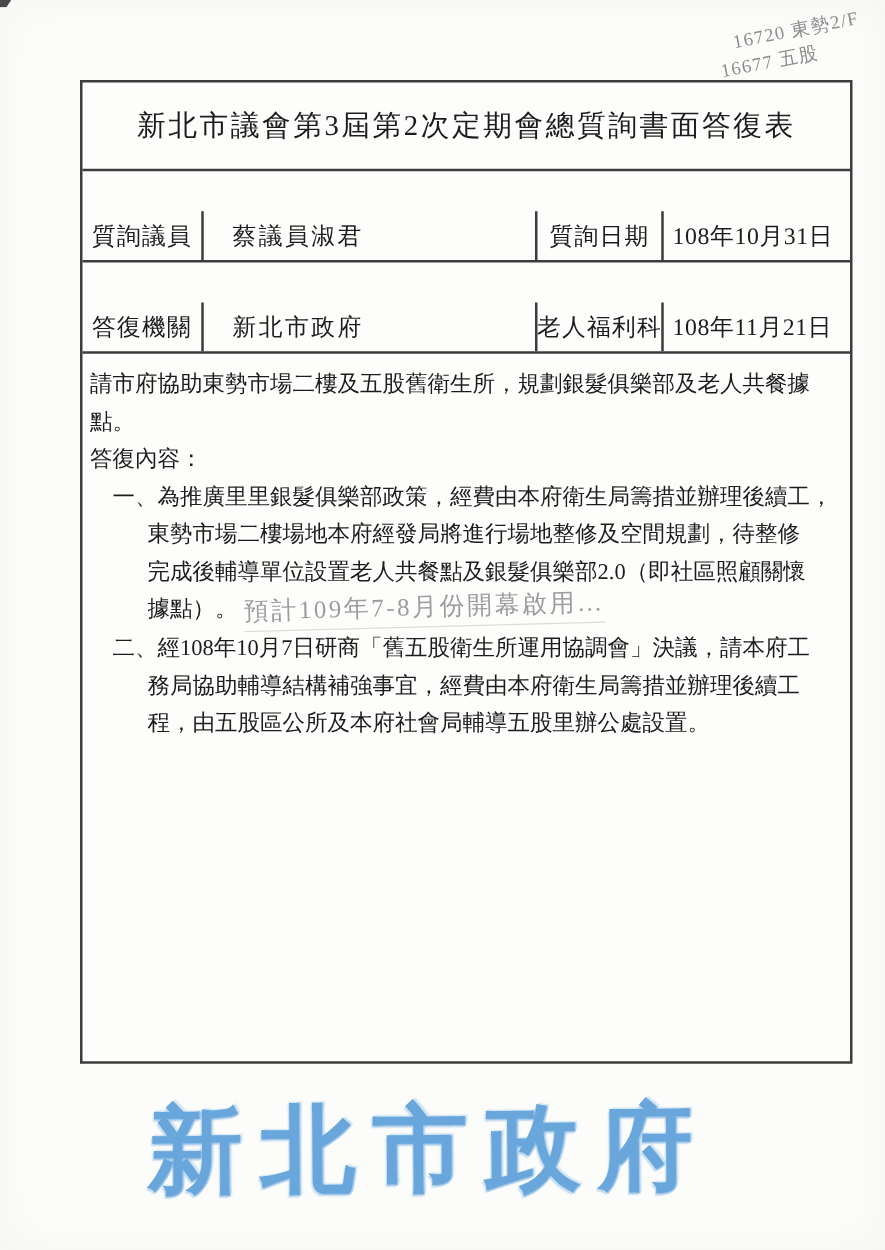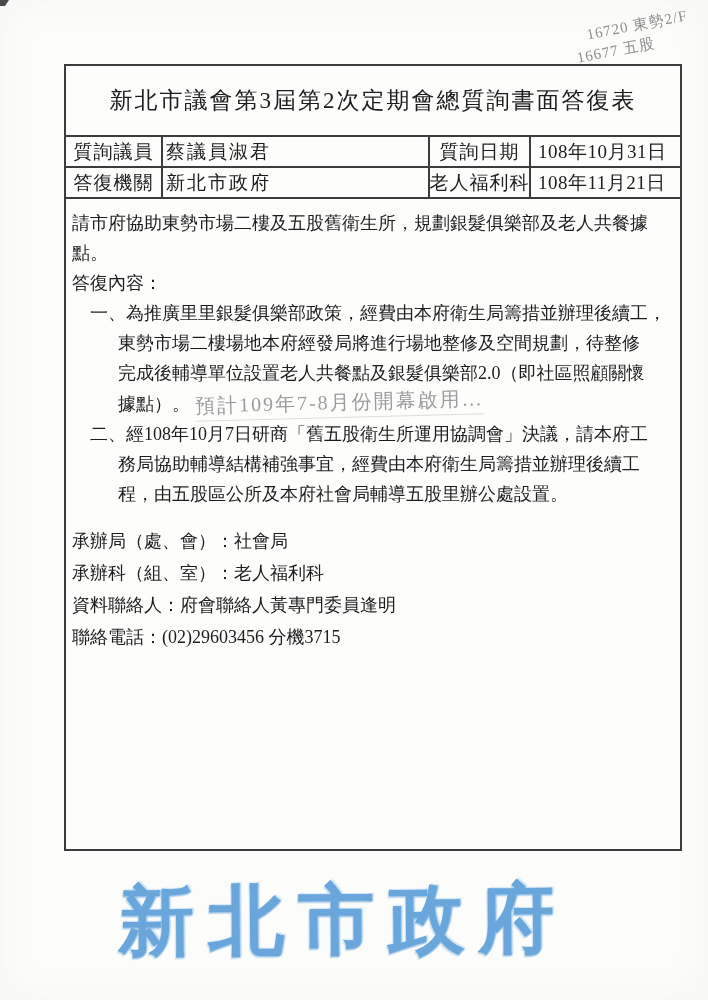--- a/index.html
+++ b/index.html
@@ -51,33 +51,34 @@
     box-sizing: border-box;
     display: flex; align-items: center; justify-content: center;
   }
   .doc-title {
     font-size: 23px;
     letter-spacing: 2px;
     white-space: nowrap;
   }
   .info-row {
     display: flex;
-    height: 31px;
+    height: 41px;
     border-bottom: 2px solid #3c3c3c;
     box-sizing: border-box;
+    margin-top: 32px;
   }
   .cell {
     display: flex; align-items: center;
     box-sizing: border-box;
     font-size: 19px;
     white-space: nowrap;
     overflow: hidden;
   }
   .cell-llabel { width: 97px;  justify-content: center; border-right: 2px solid #3c3c3c; letter-spacing: 1px; }
-  .cell-lvalue { width: 267px; padding-left: 3px;  border-right: 2px solid #3c3c3c; letter-spacing: 2px; }
+  .cell-lvalue { width: 267px; padding-left: 23px;  border-right: 2px solid #3c3c3c; letter-spacing: 2px; }
   .cell-rlabel { width: 101px; justify-content: center; border-right: 2px solid #3c3c3c; letter-spacing: 1px; }
   .cell-rvalue { flex: 1; padding-left: 7px; letter-spacing: 0.5px; }
 
   .content {
     position: relative;
     padding: 9px 8px 0 6px;
     font-size: 18px;
     line-height: 30px;
   }
   .cline { white-space: nowrap; }
@@ -157,25 +158,19 @@
       <div class="cline ind2">完成後輔導單位設置老人共餐點及銀髮俱樂部2.0（即社區照顧關懷</div>
       <div class="cline ind2">
         <span>據點）。</span>
         <span class="handnote-inline">預計109年7-8月份開幕啟用…</span>
       </div>
 
       <div class="cline ind1">二、經108年10月7日研商「舊五股衛生所運用協調會」決議，請本府工</div>
       <div class="cline ind2">務局協助輔導結構補強事宜，經費由本府衛生局籌措並辦理後續工</div>
       <div class="cline ind2">程，由五股區公所及本府社會局輔導五股里辦公處設置。</div>
 
-      <div class="footer-block">
-        <div class="cline">承辦局（處、會）：社會局</div>
-        <div class="cline">承辦科（組、室）：老人福利科</div>
-        <div class="cline">資料聯絡人：府會聯絡人黃專門委員逢明</div>
-        <div class="cline">聯絡電話：(02)29603456 分機3715</div>
-      </div>
     </div>
 
   </div>
 
   <div class="stamp">新北市政府</div>
 
 </div>
 
 </body></html>

